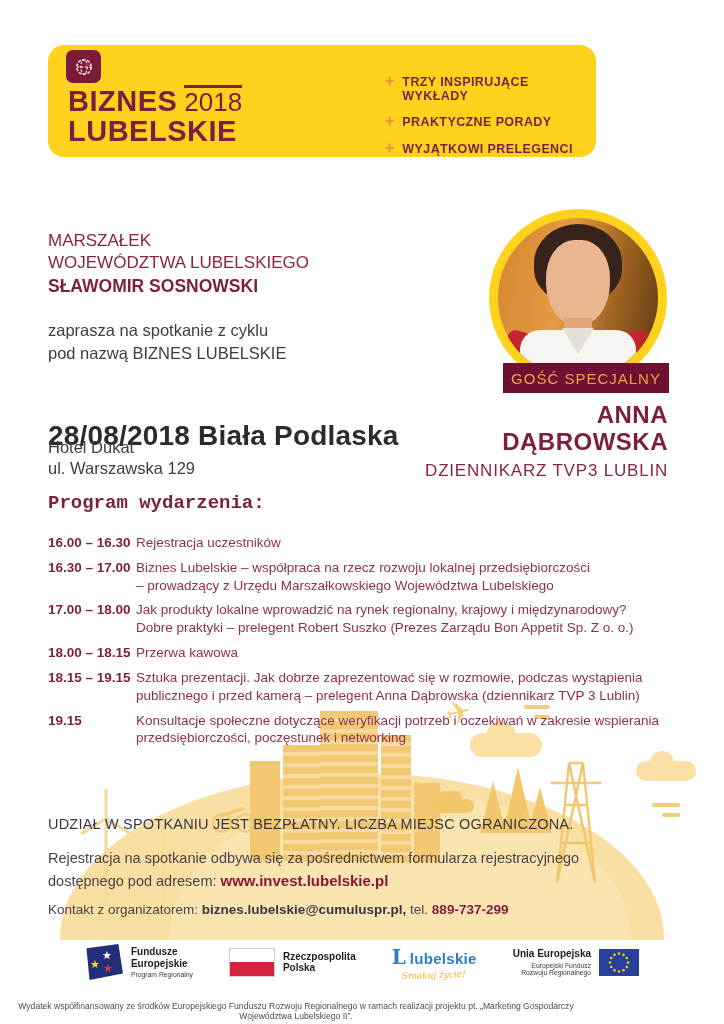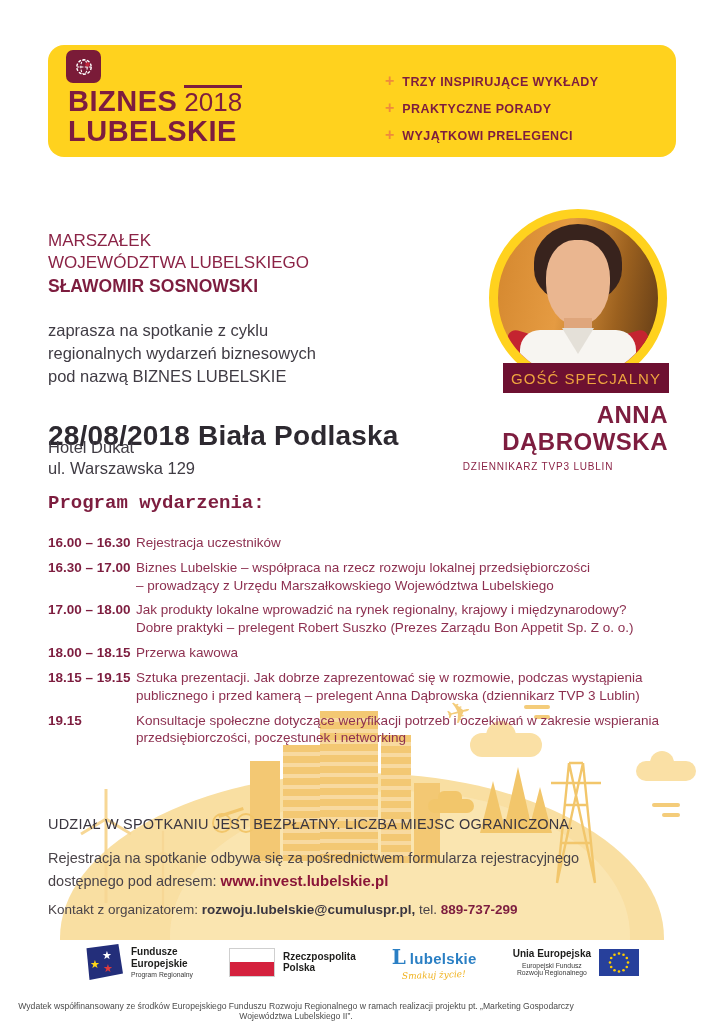--- a/index.html
+++ b/index.html
@@ -1,21 +1,21 @@
 <!DOCTYPE html>
 <html><head>
 <meta charset="utf-8">
 <style>
   html,body{margin:0;padding:0;background:#e9e9e9;}
   .page{position:relative;width:724px;height:1024px;background:#ffffff;margin:0 auto;
         font-family:"Liberation Sans",sans-serif;overflow:hidden;}
   .abs{position:absolute;}
 
   
-  .banner{left:48px;top:45px;width:628px;height:112px;background:#ffd21e;border-radius:16px;}
+  .banner{left:48px;top:45px;width:548px;height:112px;background:#ffd21e;border-radius:16px;}
   .logo-badge{left:18px;top:5px;width:35px;height:33px;background:#7a1b38;border-radius:7px;
               display:flex;align-items:center;justify-content:center;}
   .banner-title{left:20px;top:40px;color:#7d1d3f;line-height:1.04;}
   .bt-main{font-size:29px;font-weight:bold;letter-spacing:.5px;}
   .bt-year{font-size:26px;font-weight:500;border-top:3px solid #7d1d3f;padding-top:1px;margin-left:7px;display:inline-block;line-height:1;}
   .banner-bullets{left:337px;top:27px;}
   .bullet-row{display:flex;align-items:baseline;margin-bottom:9px;}
   .bullet-plus{color:#ef8a3c;font-weight:bold;font-size:16px;margin-right:8px;}
   .bullet-label{color:#7d1d3f;font-weight:bold;font-size:12.5px;letter-spacing:.4px;}
 
@@ -41,21 +41,21 @@
   .hair{position:absolute;left:36px;top:6px;width:88px;height:78px;background:#38231d;border-radius:50% 50% 42% 42%;}
   .face{position:absolute;left:48px;top:22px;width:64px;height:86px;background:#eab690;border-radius:46% 46% 52% 52%;}
   .neck{position:absolute;left:66px;top:100px;width:28px;height:20px;background:#dfa67c;}
   .shirt{position:absolute;left:22px;top:112px;width:116px;height:50px;background:#f7f5f1;border-radius:20px 20px 0 0;}
   .collar{position:absolute;left:64px;top:110px;width:32px;height:26px;background:#e4e0d8;clip-path:polygon(0 0,100% 0,50% 100%);}
   .card-l{position:absolute;left:4px;top:116px;width:48px;height:52px;background:#c42430;transform:rotate(16deg);border-radius:8px;}
   .card-r{position:absolute;right:4px;top:116px;width:48px;height:52px;background:#c42430;transform:rotate(-16deg);border-radius:8px;}
   .guest-badge{left:503px;top:363px;width:166px;height:30px;background:#6d1031;display:flex;align-items:center;justify-content:center;
                color:#efa53f;font-size:15px;letter-spacing:1px;z-index:3;}
   .guest-name{right:56px;top:402px;width:260px;text-align:right;color:#7d1d3f;font-size:24px;font-weight:bold;line-height:1.12;letter-spacing:.5px;z-index:2;}
-  .guest-role{right:56px;top:461px;width:260px;text-align:center;color:#8b2346;font-size:10px;letter-spacing:.8px;z-index:2;}
+  .guest-role{right:56px;top:461px;width:260px;text-align:right;color:#8b2346;font-size:17px;letter-spacing:.8px;z-index:2;}
 
   
   .illu{left:0;top:695px;width:724px;height:245px;overflow:hidden;z-index:0;pointer-events:none;}
   .illu *{position:absolute;}
   .hill{left:60px;top:78px;width:604px;height:330px;background:#f9dfa2;border-radius:50%;}
   .hill2{left:170px;top:96px;width:460px;height:290px;background:#fbe7b6;border-radius:50%;opacity:.7;}
   .bld{background:#f3c873;}
   .bld.striped{background:repeating-linear-gradient(to bottom,#f3c873 0 7px,#f8daa0 7px 11px);}
   .b1{left:250px;top:66px;width:30px;height:100px;}
   .b2{left:283px;top:50px;width:40px;height:116px;}
@@ -102,21 +102,21 @@
   .logo-text-main{font-size:10px;font-weight:bold;color:#1d1d1b;line-height:1.15;}
   .logo-text-sub{font-size:6.8px;color:#3a3a3a;margin-top:2px;}
   .pl-flag{width:46px;height:29px;border:1px solid #cfcfcf;box-sizing:border-box;}
   .pl-top{width:100%;height:50%;background:#ffffff;}
   .pl-bot{width:100%;height:50%;background:#d4213d;}
   .lub-wrap{display:flex;flex-direction:column;align-items:center;}
   .lub-row{display:flex;align-items:baseline;gap:4px;}
   .lub-l{font-size:20px;font-weight:bold;color:#2a7fc4;font-family:"DejaVu Serif",serif;}
   .lub-name{font-size:15px;font-weight:bold;color:#2a7fc4;letter-spacing:.3px;}
   .lub-tag{font-size:9px;font-style:italic;color:#f0b321;font-family:"DejaVu Serif",serif;transform:rotate(-2deg);margin-top:1px;}
-  .ue-text{text-align:center;}
+  .ue-text{text-align:right;}
   .ue-flag{width:40px;height:27px;background:#27409b;display:block;}
 
   .fineprint{left:0;top:1001px;width:592px;text-align:center;color:#4c4c4c;font-size:8.6px;z-index:2;}
 </style>
 </head>
 <body>
 
 <div class="page">
 
   <div class="abs banner">
@@ -150,21 +150,20 @@
     </div>
   </div>
 
   <div class="abs host">
     <div>MARSZAŁEK</div>
     <div>WOJEWÓDZTWA LUBELSKIEGO</div>
     <div class="host-name">SŁAWOMIR SOSNOWSKI</div>
   </div>
   <div class="abs invite">
     <div>zaprasza na spotkanie z cyklu</div>
-    <div>regionalnych wydarzeń biznesowych</div>
     <div>pod nazwą BIZNES LUBELSKIE</div>
   </div>
 
   <div class="abs event-date">28/08/2018 Biała Podlaska</div>
   <div class="abs event-venue">
     <div>Hotel Dukat</div>
     <div>ul. Warszawska 129</div>
   </div>
   <div class="abs program-title">Program wydarzenia:</div>
 
@@ -263,21 +262,21 @@
   <div class="abs free-entry">UDZIAŁ W SPOTKANIU JEST BEZPŁATNY. LICZBA MIEJSC OGRANICZONA.</div>
 
   <div class="abs registration">
     <span>Rejestracja na spotkanie odbywa się za pośrednictwem formularza rejestracyjnego</span><br>
     <span>dostępnego pod adresem:</span>
     <span class="reg-url">www.invest.lubelskie.pl</span>
   </div>
 
   <div class="abs contact">
     <span>Kontakt z organizatorem:</span>
-    <span class="c-strong">rozwoju.lubelskie@cumuluspr.pl,</span>
+    <span class="c-strong">biznes.lubelskie@cumuluspr.pl,</span>
     <span>tel.</span>
     <span class="c-phone">889-737-299</span>
   </div>
 
   <div class="abs logos">
 
     <div class="logo-item">
       <div class="fe-flag">
         <span class="fe-star s-white">★</span>
         <span class="fe-star s-yellow">★</span>

